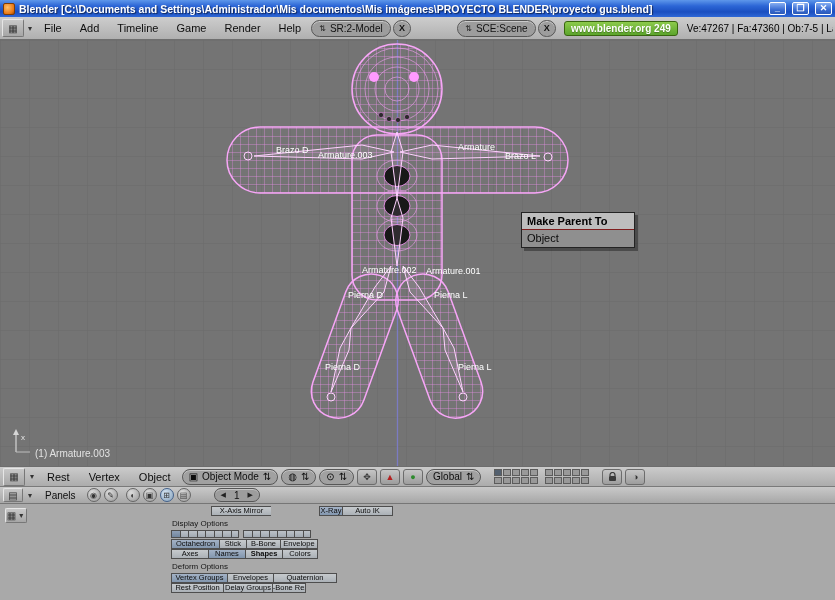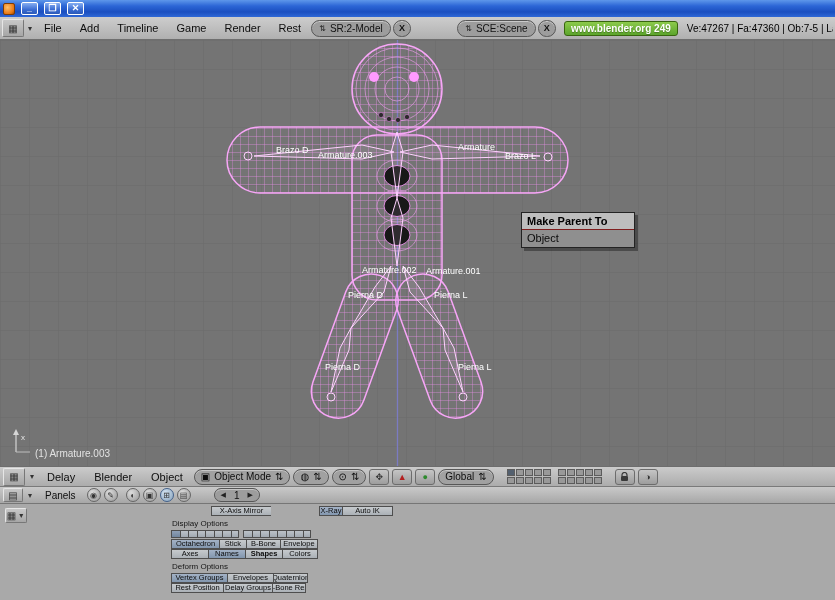--- a/index.html
+++ b/index.html
@@ -89,36 +89,37 @@
   .alayer{width:8.5px;height:8px;background:linear-gradient(180deg,#bcc2c8,#a2aab2);border:1px solid #4e4e4e;border-right-width:0;flex:0 0 auto;}
   .alayer.grp-end{border-right-width:1px;margin-right:4px;}
   .alayer:last-child{border-right-width:1px;}
   .alayer.on{background:linear-gradient(180deg,#8fa0b6,#72869e);}
 </style>
 </head>
 <body>
 
 <div class="titlebar">
   <div class="logo"></div>
+  <div class="title-text">Blender [C:\Documents and Settings\Administrador\Mis documentos\Mis imágenes\PROYECTO BLENDER\proyecto gus.blend]</div>
   <div class="winbtn">_</div>
   <div class="winbtn">❐</div>
   <div class="winbtn">✕</div>
 </div>
 
 <div class="appheader">
   <div class="icon-btn">
     <span>▦</span>
   </div>
   <span class="drop-arrow">▾</span>
   <span class="menu-item">File</span>
   <span class="menu-item">Add</span>
   <span class="menu-item">Timeline</span>
   <span class="menu-item">Game</span>
   <span class="menu-item">Render</span>
-  <span class="menu-item">Rest</span>
+  <span class="menu-item">Help</span>
   <div class="pill">
     <span class="mini">⇅</span>
     <span>SR:2-Model</span>
   </div>
   <div class="pill xbtn">X</div>
   <div class="pill" style="margin-left:44px;">
     <span class="mini">⇅</span>
     <span>SCE:Scene</span>
   </div>
   <div class="pill xbtn">X</div>
@@ -226,22 +227,22 @@
     <div class="popup-title">Make Parent To</div>
     <div class="popup-item">Object</div>
   </div>
 </div>
 
 <div class="vheader">
   <div class="icon-btn">
     <span>▦</span>
   </div>
   <span class="drop-arrow">▾</span>
-  <span class="menu-item">Delay</span>
-  <span class="menu-item">Blender</span>
+  <span class="menu-item">Rest</span>
+  <span class="menu-item">Vertex</span>
   <span class="menu-item">Object</span>
   <div class="dd">
     <span>▣</span>
     <span>Object Mode</span>
     <span class="mini">⇅</span>
   </div>
   <div class="dd">
     <span>◍</span>
     <span class="mini">⇅</span>
   </div>
@@ -375,21 +376,21 @@
       <div class="pbtn on" style="width:37px;">Names</div>
       <div class="pbtn" style="width:37px;font-weight:bold;">Shapes</div>
       <div class="pbtn" style="width:36px;">Colors</div>
     </div>
 
     <div class="plabel">Deform Options</div>
 
     <div class="prow">
       <div class="pbtn on" style="width:56px;">Vertex Groups</div>
       <div class="pbtn" style="width:46px;">Envelopes</div>
-      <div class="pbtn" style="width:35px;">Quaternion</div>
+      <div class="pbtn" style="width:64px;">Quaternion</div>
     </div>
 
     <div class="prow" style="margin-top:0;">
       <div class="pbtn" style="width:52px;">Rest Position</div>
       <div class="pbtn" style="width:49px;">Delay Groups</div>
       <div class="pbtn" style="width:34px;text-align:right;">B-Bone Rest</div>
     </div>
   </div>
 </div>
 

